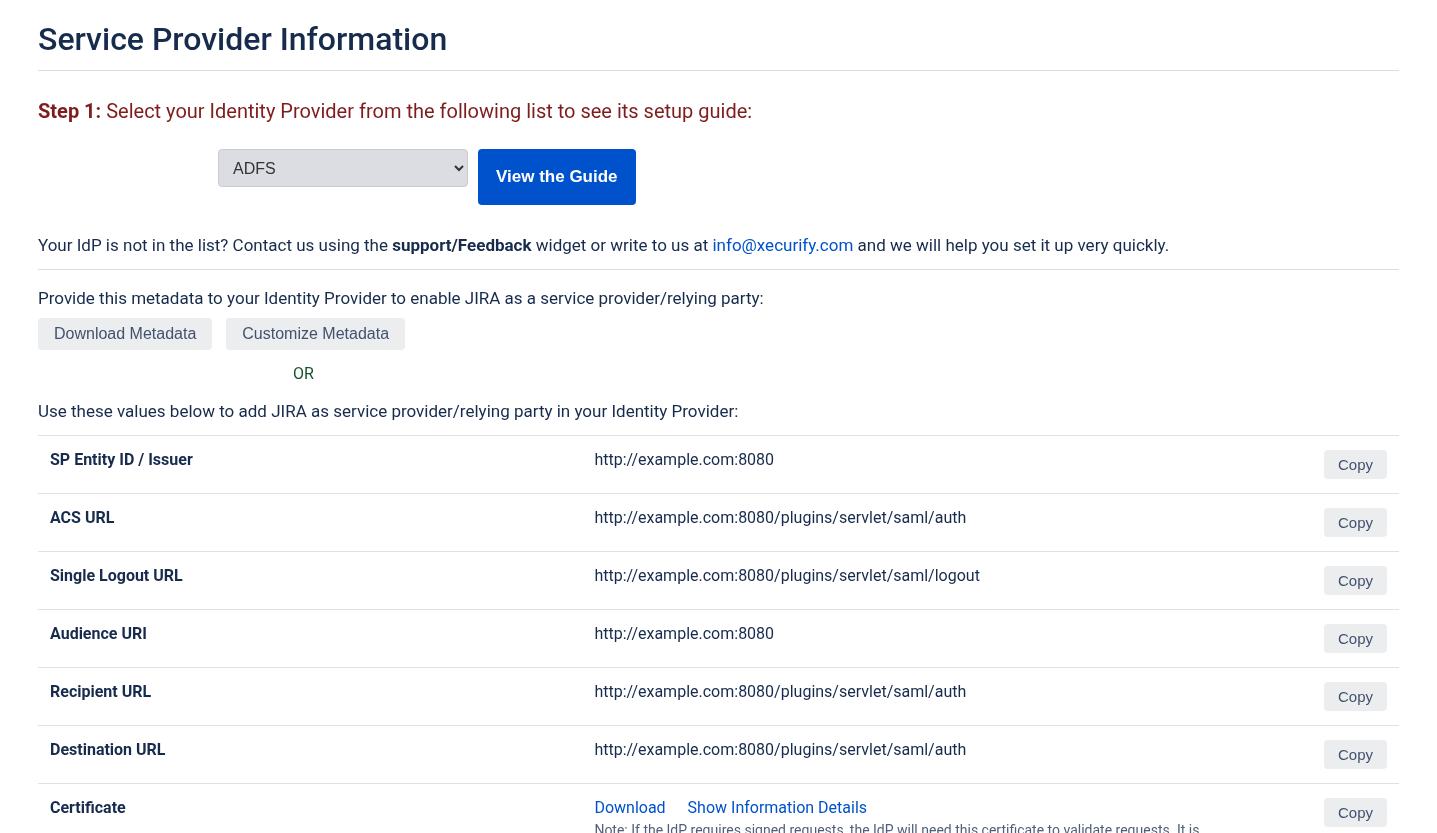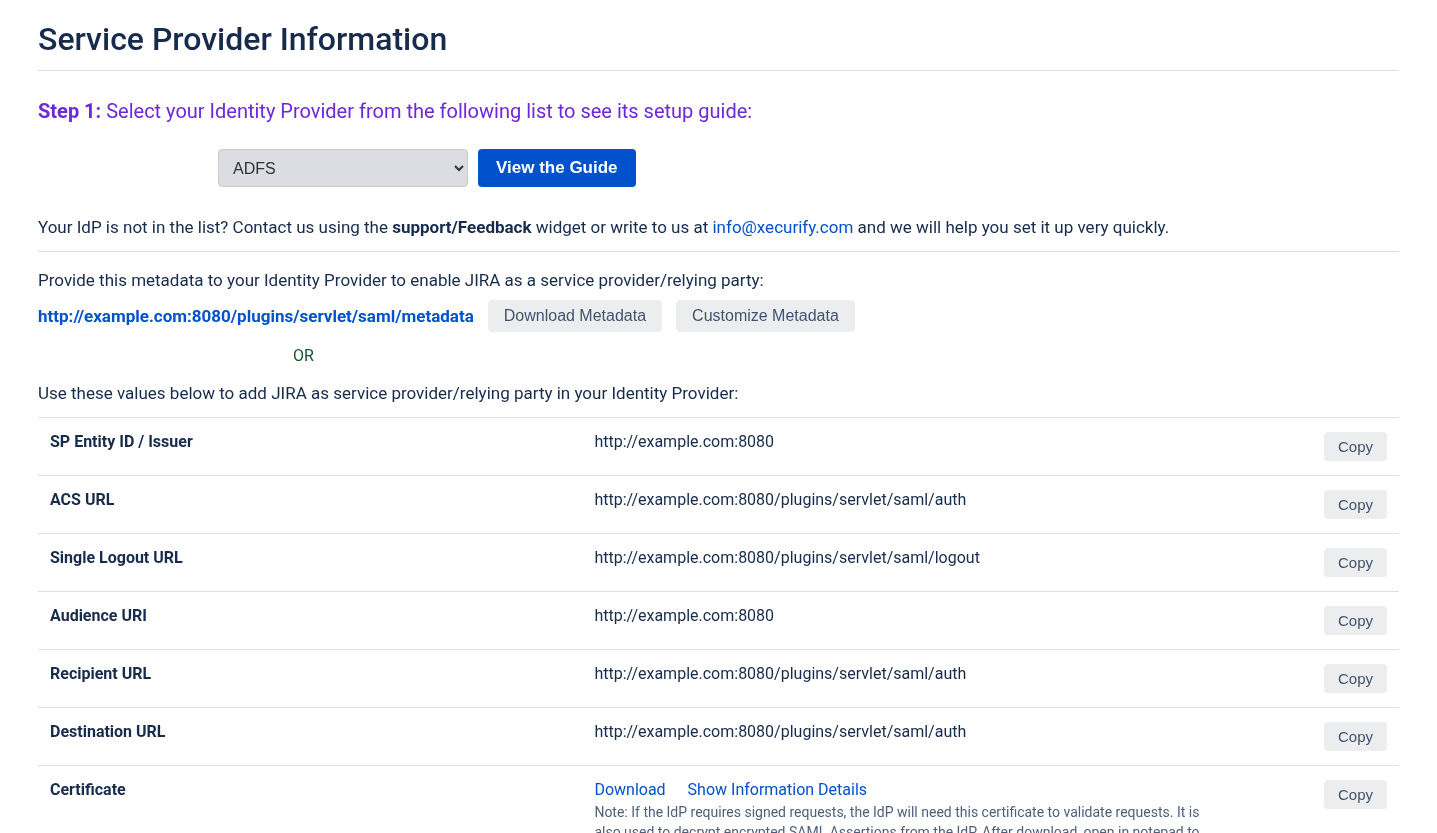--- a/index.html
+++ b/index.html
@@ -13,21 +13,21 @@
   h2.page-title {
     font-size: 32px;
     font-weight: 500;
     color: #172B4D;
     padding-bottom: 12px;
     border-bottom: 1px solid #ddd;
     margin-bottom: 28px;
   }
   .step-line {
     font-size: 20px;
-    color: #6d28d9;
+    color: #7f1d1d;
     margin-bottom: 26px;
   }
   .step-line strong { font-weight: 700; }
   .idp-row {
     display: flex;
     align-items: flex-start;
     gap: 10px;
     margin-left: 180px;
     margin-bottom: 30px;
   }
@@ -40,21 +40,21 @@
     font-size: 16px;
     padding: 0 10px;
     color: #333;
   }
   .btn-primary {
     background: #0052CC;
     color: #fff;
     border: none;
     border-radius: 4px;
     padding: 0 18px;
-    height: 38px;
+    height: 56px;
     font-size: 17px;
     font-weight: 600;
     cursor: pointer;
   }
   .help-line {
     font-size: 17px;
     color: #172B4D;
     padding-bottom: 14px;
     border-bottom: 1px solid #ddd;
     margin-bottom: 18px;
@@ -159,21 +159,20 @@
   <button class="btn-primary">View the Guide</button>
 </div>
 
 <p class="help-line">
   <span>Your IdP is not in the list? Contact us using the </span><span class="bold">support/Feedback</span><span> widget or write to us at </span><a href="#">info@xecurify.com</a><span> and we will help you set it up very quickly.</span>
 </p>
 
 <p class="metadata-intro">Provide this metadata to your Identity Provider to enable JIRA as a service provider/relying party:</p>
 
 <div class="metadata-row">
-  <span class="metadata-url">http://example.com:8080/plugins/servlet/saml/metadata</span>
   <button class="btn-gray">Download Metadata</button>
   <button class="btn-gray">Customize Metadata</button>
 </div>
 
 <p class="or-text">OR</p>
 
 <p class="values-intro">Use these values below to add JIRA as service provider/relying party in your Identity Provider:</p>
 
 <table class="sp-table">
   <tbody>

